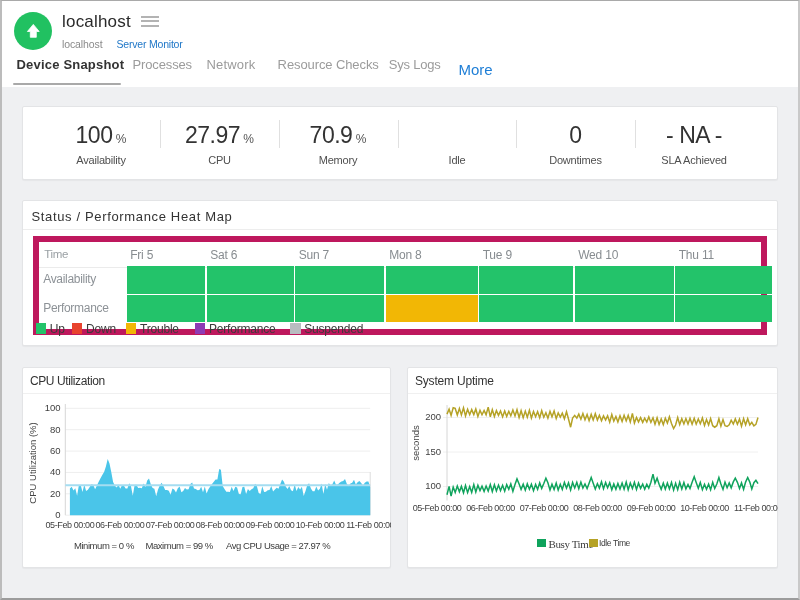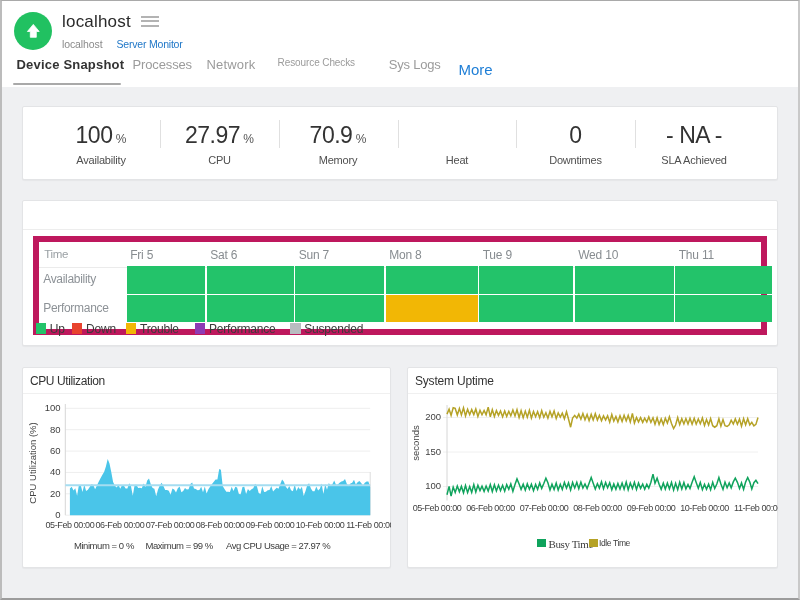--- a/index.html
+++ b/index.html
@@ -25,48 +25,49 @@
   <div style="height:2px;background:#b3b3b3;margin-bottom:2.4px;"></div>
   <div style="height:2px;background:#b3b3b3;margin-bottom:2.4px;"></div>
   <div style="height:2px;background:#b3b3b3;"></div>
 </div>
 <div class="abs" style="left:62px; top:37.5px; font-size:10.5px; letter-spacing:-0.1px; color:#8a8a8a;">localhost</div>
 <div class="abs" style="left:116.5px; top:37.5px; font-size:10.5px; letter-spacing:-0.2px; color:#2178c8;">Server Monitor</div>
 
 <div class="abs" style="left:16.5px; top:57px; font-size:13px; font-weight:700; letter-spacing:0.2px; color:#333;">Device Snapshot</div>
 <div class="abs" style="left:132.6px; top:57px; font-size:13px; letter-spacing:-0.15px; color:#9b9b9b;">Processes</div>
 <div class="abs" style="left:206.4px; top:57px; font-size:13px; letter-spacing:0.2px; color:#9b9b9b;">Network</div>
-<div class="abs" style="left:277.6px; top:57px; font-size:10px; letter-spacing:-0.1px; color:#9b9b9b;">Resource Checks</div>
+<div class="abs" style="left:277.6px; top:57px; font-size:13px; letter-spacing:-0.1px; color:#9b9b9b;">Resource Checks</div>
 <div class="abs" style="left:388.8px; top:57px; font-size:13px; letter-spacing:-0.2px; color:#9b9b9b;">Sys Logs</div>
 <div class="abs" style="left:458.4px; top:60.5px; font-size:15px; color:#1e7ed6;">More</div>
 <div class="abs" style="left:13px; top:82.5px; width:108px; height:2.5px; background:#a9a9a9; border-radius:2px;"></div>
 
 <div id="graybg" class="abs"></div>
 <div id="frame" class="abs"></div>
 
 <div class="card" style="left:21.5px; top:105.5px; width:756.5px; height:74.5px;">
 <div style="position:absolute; left:15.5px; top:15.5px; width:126px; text-align:center; font-size:23px; letter-spacing:-0.5px; color:#333;">100<span style="font-size:12px;letter-spacing:0;color:#555;"> %</span></div>
     <div style="position:absolute; left:15.5px; top:47.5px; width:126px; text-align:center; font-size:11px; letter-spacing:-0.2px; color:#4f4f4f;">Availability</div>
     <div style="position:absolute; left:134.0px; top:15.5px; width:126px; text-align:center; font-size:23px; letter-spacing:-0.5px; color:#333;">27.97<span style="font-size:12px;letter-spacing:0;color:#555;"> %</span></div>
     <div style="position:absolute; left:134.0px; top:47.5px; width:126px; text-align:center; font-size:11px; letter-spacing:-0.2px; color:#4f4f4f;">CPU</div>
     <div style="position:absolute; left:252.5px; top:15.5px; width:126px; text-align:center; font-size:23px; letter-spacing:-0.5px; color:#333;">70.9<span style="font-size:12px;letter-spacing:0;color:#555;"> %</span></div>
     <div style="position:absolute; left:252.5px; top:47.5px; width:126px; text-align:center; font-size:11px; letter-spacing:-0.2px; color:#4f4f4f;">Memory</div>
-    <div style="position:absolute; left:371.5px; top:47.5px; width:126px; text-align:center; font-size:11px; letter-spacing:-0.2px; color:#4f4f4f;">Heat</div>
+    <div style="position:absolute; left:371.5px; top:47.5px; width:126px; text-align:center; font-size:11px; letter-spacing:-0.2px; color:#4f4f4f;">Idle</div>
     <div style="position:absolute; left:490.0px; top:15.5px; width:126px; text-align:center; font-size:23px; letter-spacing:-0.5px; color:#333;">0</div>
     <div style="position:absolute; left:490.0px; top:47.5px; width:126px; text-align:center; font-size:11px; letter-spacing:-0.2px; color:#4f4f4f;">Downtimes</div>
     <div style="position:absolute; left:608.5px; top:15.5px; width:126px; text-align:center; font-size:23px; letter-spacing:-0.5px; color:#333;">- NA -</div>
     <div style="position:absolute; left:608.5px; top:47.5px; width:126px; text-align:center; font-size:11px; letter-spacing:-0.2px; color:#4f4f4f;">SLA Achieved</div>
     <div style="position:absolute; left:137.5px; top:13px; width:1px; height:28px; background:#e0e0e0;"></div>
     <div style="position:absolute; left:256.3px; top:13px; width:1px; height:28px; background:#e0e0e0;"></div>
     <div style="position:absolute; left:375.0px; top:13px; width:1px; height:28px; background:#e0e0e0;"></div>
     <div style="position:absolute; left:493.8px; top:13px; width:1px; height:28px; background:#e0e0e0;"></div>
     <div style="position:absolute; left:612.5px; top:13px; width:1px; height:28px; background:#e0e0e0;"></div>
 </div>
 
 <div class="card" style="left:21.5px; top:200px; width:756.5px; height:145.5px;">
+  <div class="abs" style="left:9px; top:7.5px; font-size:13px; letter-spacing:0.65px; color:#333;">Status / Performance Heat Map</div>
   <div class="abs" style="left:0; top:28px; width:100%; border-top:1px solid #ededed;"></div>
 <div style="position:absolute; left:10.2px; top:35px; width:734.6px; height:99px; border:6px solid #be185d;">
       <div style="position:absolute; left:5.5px; top:6px; font-size:11.5px; letter-spacing:-0.3px; color:#9aa0a4;">Time</div>
       <div style="position:absolute; left:91.5px; top:5.5px; font-size:12px; letter-spacing:-0.2px; color:#878c90;">Fri 5</div>
       <div style="position:absolute; left:171.5px; top:5.5px; font-size:12px; letter-spacing:-0.2px; color:#878c90;">Sat 6</div>
       <div style="position:absolute; left:260.0px; top:5.5px; font-size:12px; letter-spacing:-0.2px; color:#878c90;">Sun 7</div>
       <div style="position:absolute; left:350.5px; top:5.5px; font-size:12px; letter-spacing:-0.2px; color:#878c90;">Mon 8</div>
       <div style="position:absolute; left:444.0px; top:5.5px; font-size:12px; letter-spacing:-0.2px; color:#878c90;">Tue 9</div>
       <div style="position:absolute; left:539.5px; top:5.5px; font-size:12px; letter-spacing:-0.2px; color:#878c90;">Wed 10</div>
       <div style="position:absolute; left:640.0px; top:5.5px; font-size:12px; letter-spacing:-0.2px; color:#878c90;">Thu 11</div>

